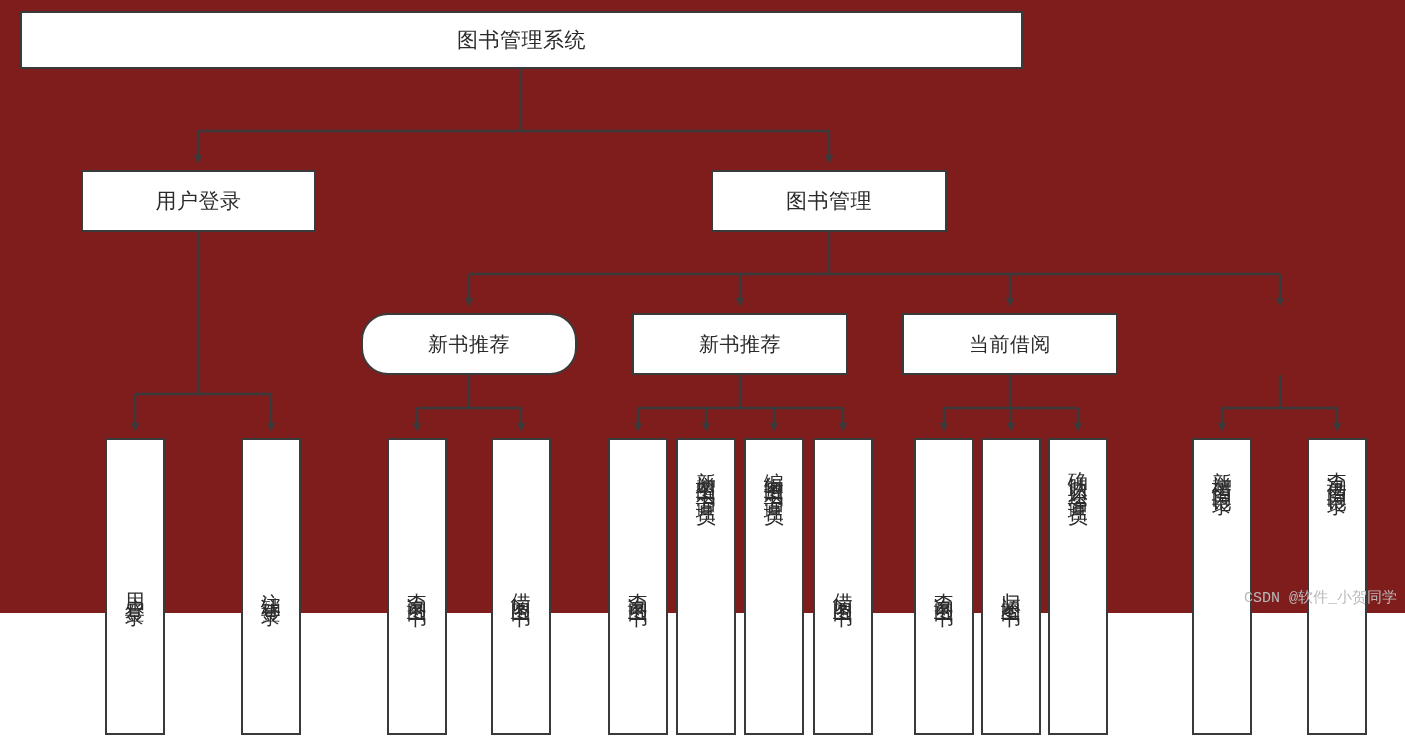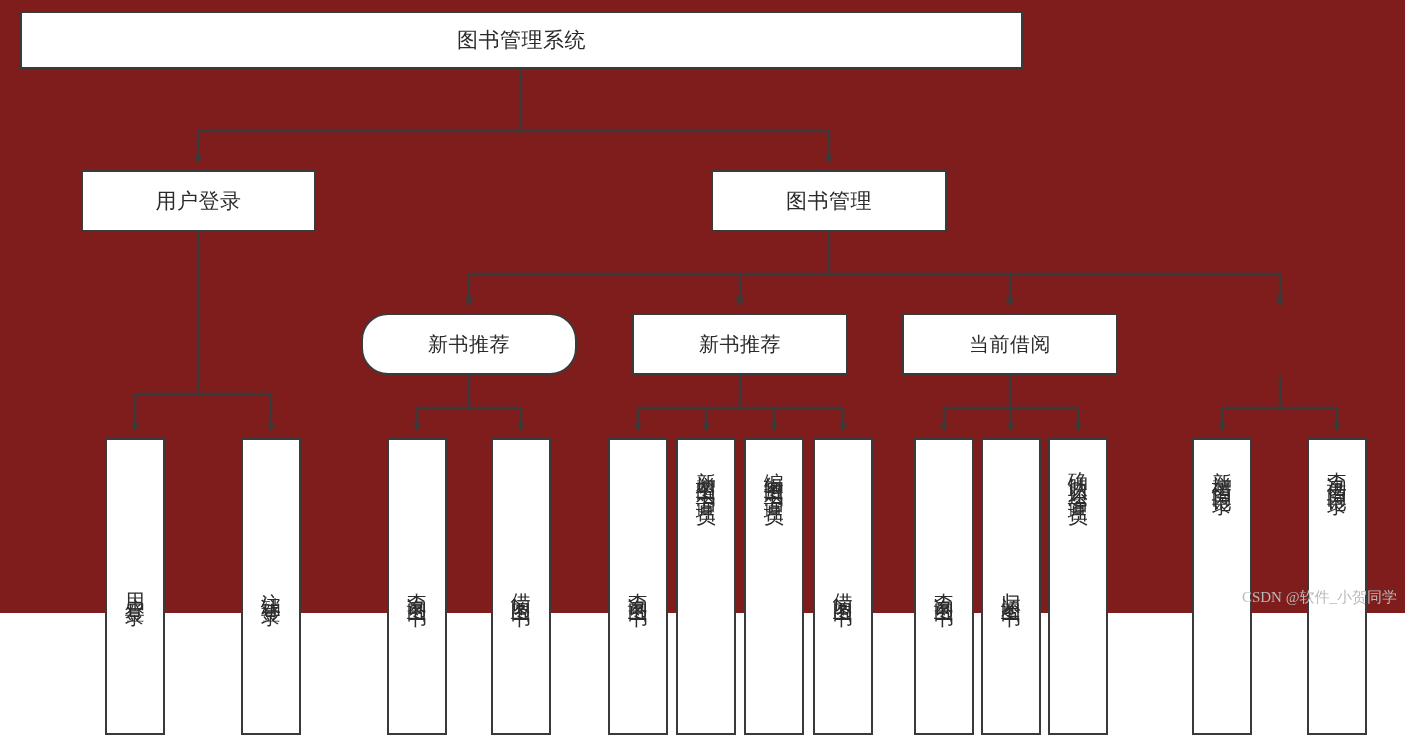--- a/index.html
+++ b/index.html
@@ -60,21 +60,21 @@
     line-height: 1.12;
     letter-spacing: 5px;
     white-space: nowrap;
   }
   #watermark {
     position: absolute;
     right: 8px;
     bottom: 6px;
     font-size: 15px;
     color: #b9b9b9;
-    font-family: Liberation Serif, serif;
+    font-family: Liberation Mono, monospace;
     white-space: nowrap;
     pointer-events: none;
   }
 </style>
 </head>
 <body>
 
 <div id="diagram-root">
 
   <svg class="diagram-canvas" viewBox="0 0 1405 747">

